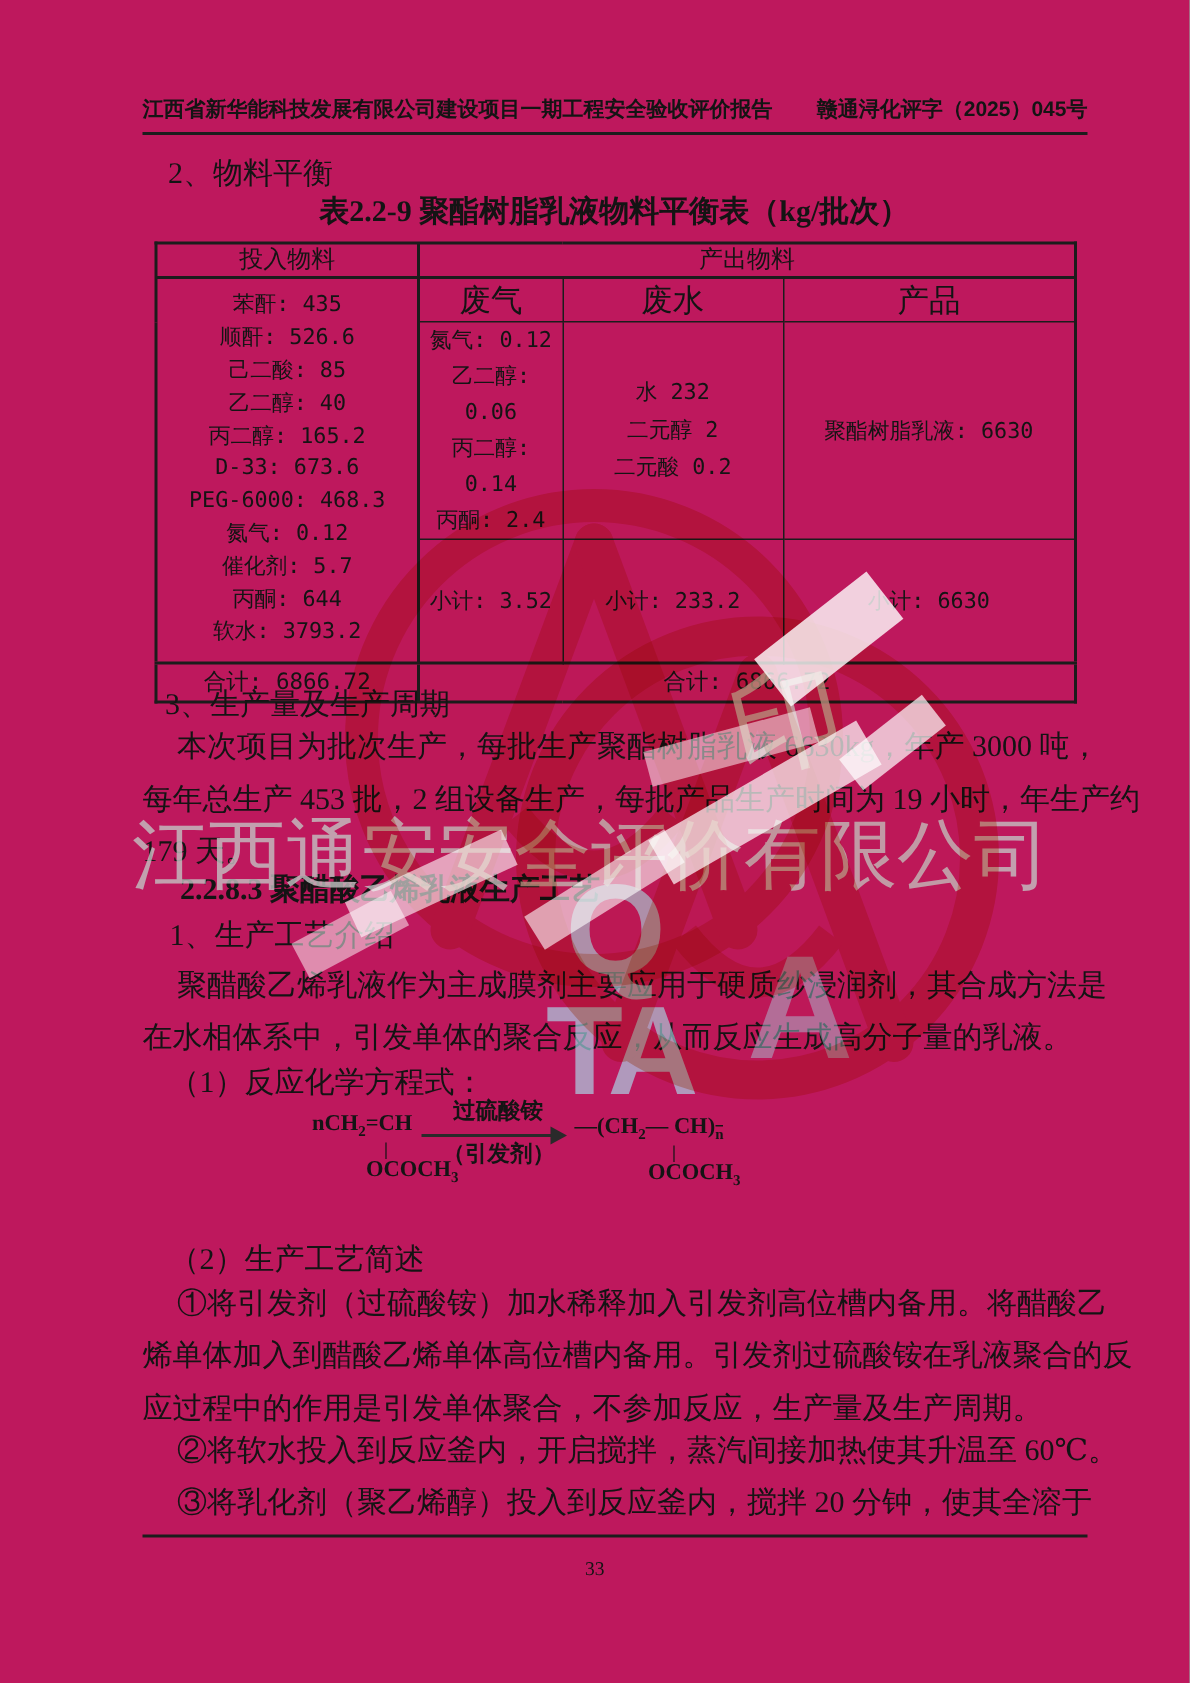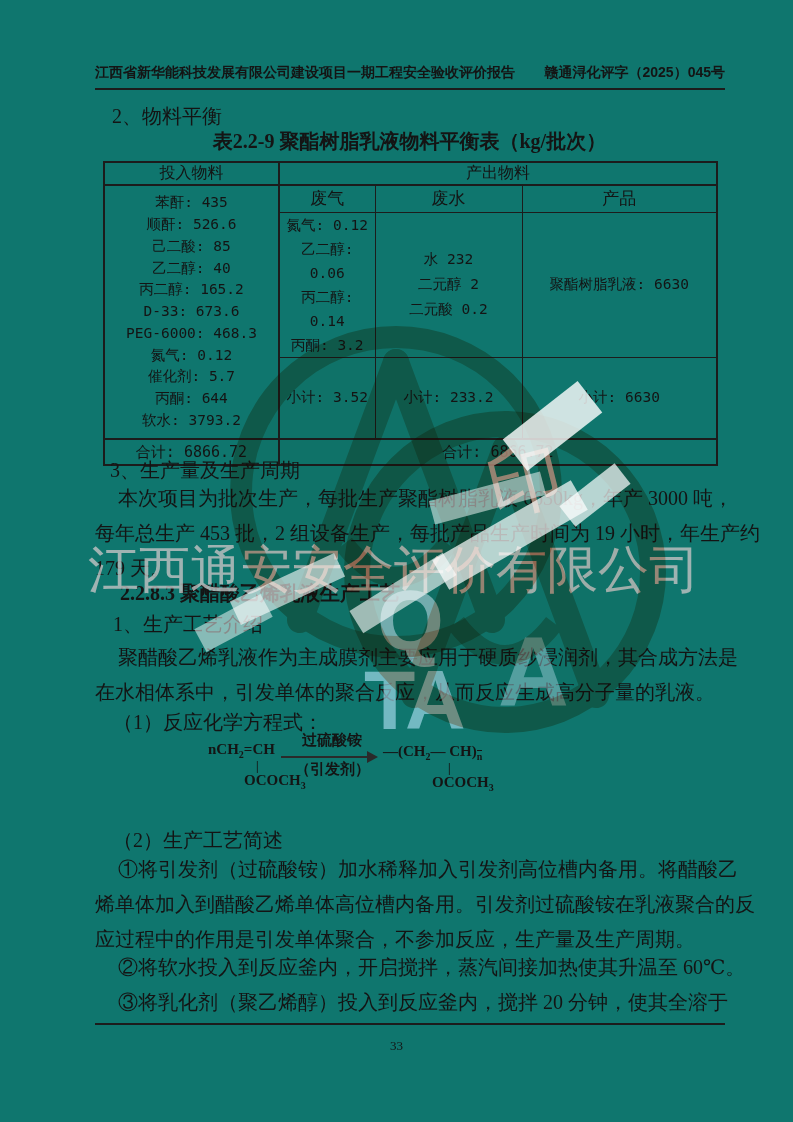--- a/index.html
+++ b/index.html
@@ -1,37 +1,37 @@
 <!DOCTYPE html>
 <html style="--stamp: #e89a76; --cyan: #a9def0; --gray: #c3c3c3;"><head>
 <meta charset="utf-8">
 <style>
   html,body{margin:0;padding:0;background:#888;}
   .page{
-    position:relative;width:793px;height:1122px;margin:0 auto;background:#0f766e;
+    position:relative;width:793px;height:1122px;margin:0 auto;background:#be185d;
     font-family:"Liberation Serif","DejaVu Serif",serif;color:#141414;overflow:hidden;
   }
   .abs{position:absolute;white-space:nowrap;}
   
   .hdr{font-family:"Liberation Sans","DejaVu Sans",sans-serif;font-weight:bold;font-size:14px;top:64px;}
   .hdr-left{left:95px;}
   .hdr-right{right:68px;}
   .hdr-rule{left:95px;top:88px;width:630px;height:2px;background:#1c1c1c;}
   
   .t20{font-size:20px;line-height:25px;}
   .bold{font-weight:bold;}
   .title-center{left:103px;width:613px;text-align:center;}
   
   .mtable{position:absolute;left:103px;top:161px;border-collapse:collapse;table-layout:fixed;width:613px;
     font-family:"DejaVu Sans Mono","Liberation Mono",monospace;font-size:14.5px;color:#141414;}
   .mtable td{border:1px solid #1c1c1c;text-align:center;vertical-align:middle;padding:0;overflow:hidden;}
   .mtable{border:2px solid #1c1c1c;}
   .mtable td.hd{font-size:16px;font-weight:normal;border-bottom:2px solid #1c1c1c;}
   .mtable td.col1{border-right:2px solid #1c1c1c;}
-  .mtable td.subhd{font-size:17px;}
+  .mtable td.subhd{font-size:21px;}
   .mtable tr.total td{border-top:2px solid #1c1c1c;font-size:15px;}
   .mtable .items div{line-height:21.8px;}
   .mtable .items4 div{line-height:24px;}
   .mtable .items3 div{line-height:25px;}
   
   .eq{position:absolute;left:195px;top:731px;width:340px;height:72px;font-weight:bold;font-size:15px;}
   .eq .abs{position:absolute;}
   .eq sub{font-size:10px;}
   .eq .bar{font-size:12px;line-height:12px;}
   .eq .arrowline{border-top:2px solid #2a2a2a;width:88px;height:0;}
@@ -92,21 +92,21 @@
         </td>
         <td class="subhd">废气</td>
         <td class="subhd">废水</td>
         <td class="subhd">产品</td>
       </tr>
       <tr style="height:123px">
         <td class="items4">
           <div>氮气: 0.12</div>
           <div>乙二醇: 0.06</div>
           <div>丙二醇: 0.14</div>
-          <div>丙酮: 3.2</div>
+          <div>丙酮: 2.4</div>
         </td>
         <td class="items3">
           <div>水 232</div>
           <div>二元醇 2</div>
           <div>二元酸 0.2</div>
         </td>
         <td>
           <div>聚酯树脂乳液: 6630</div>
         </td>
       </tr>

